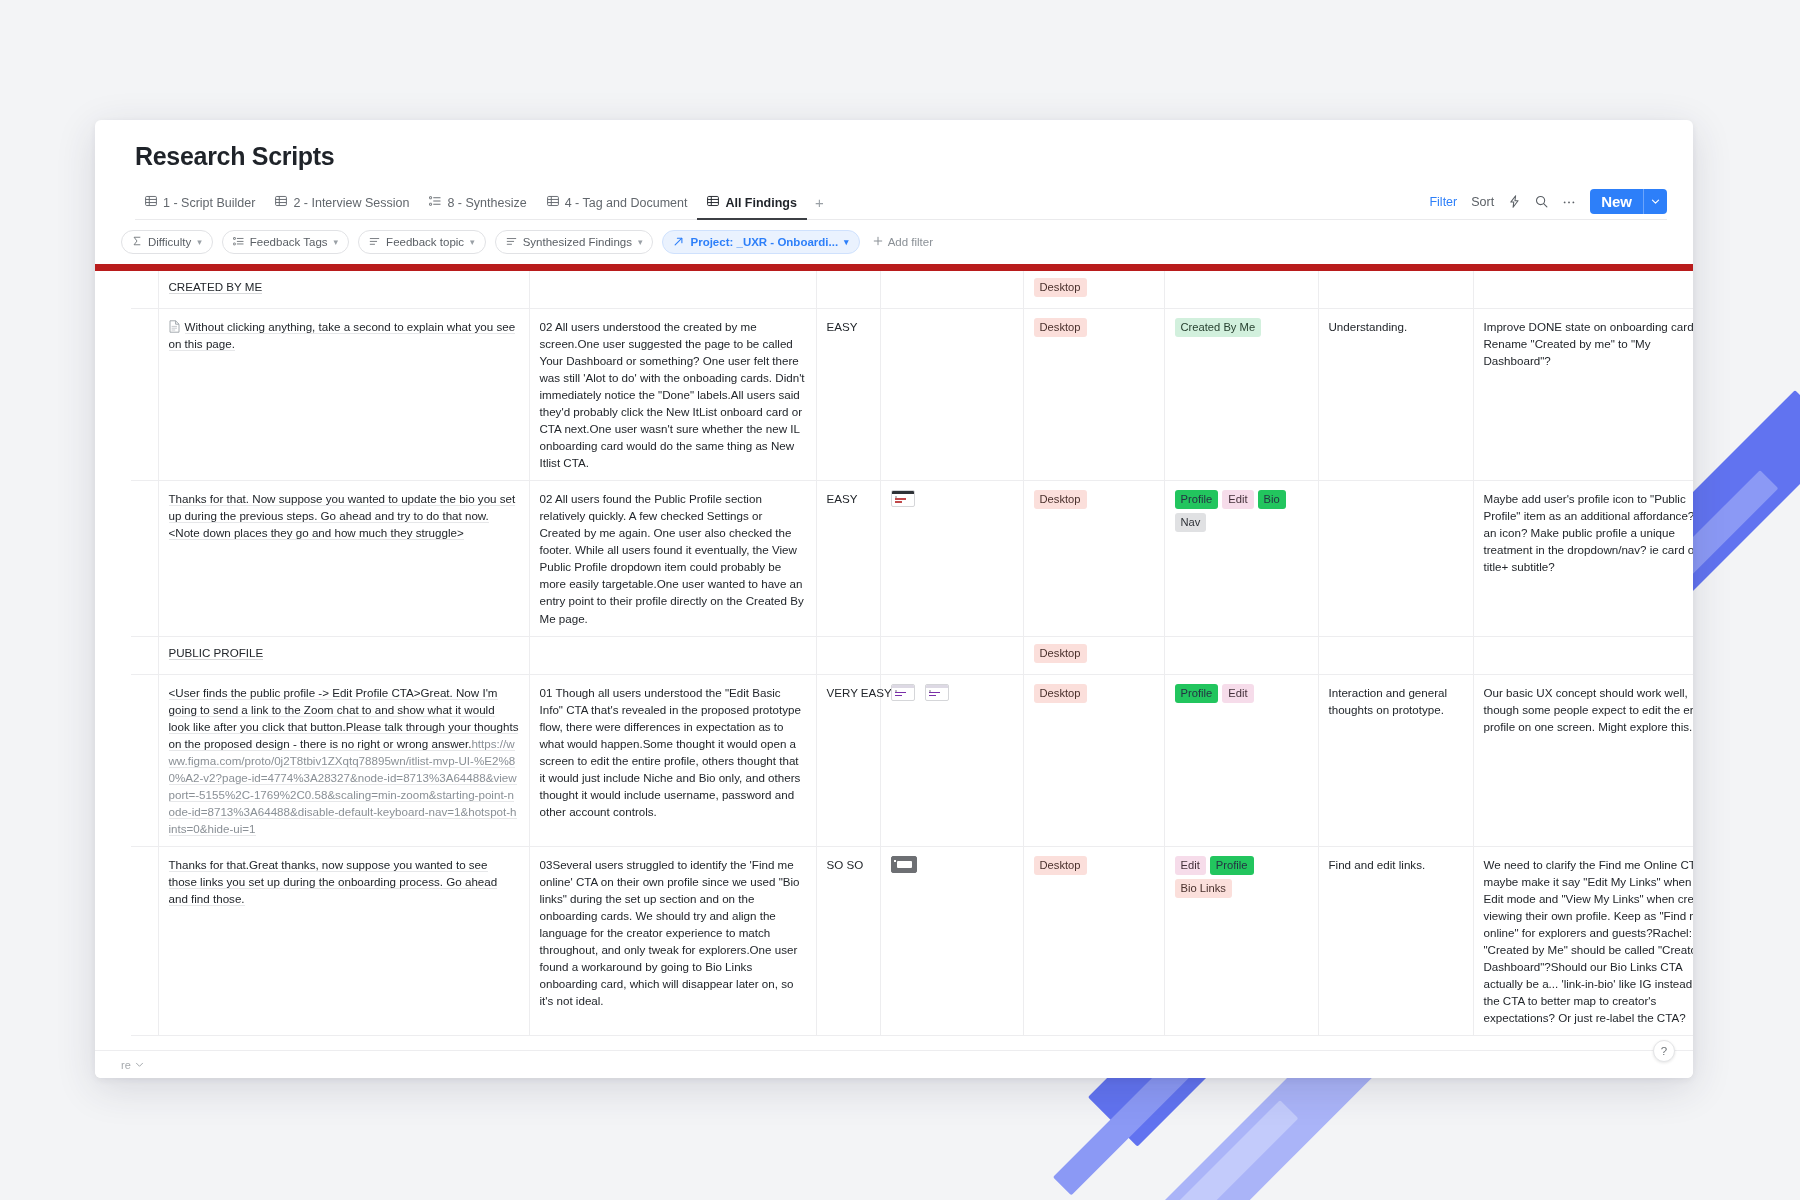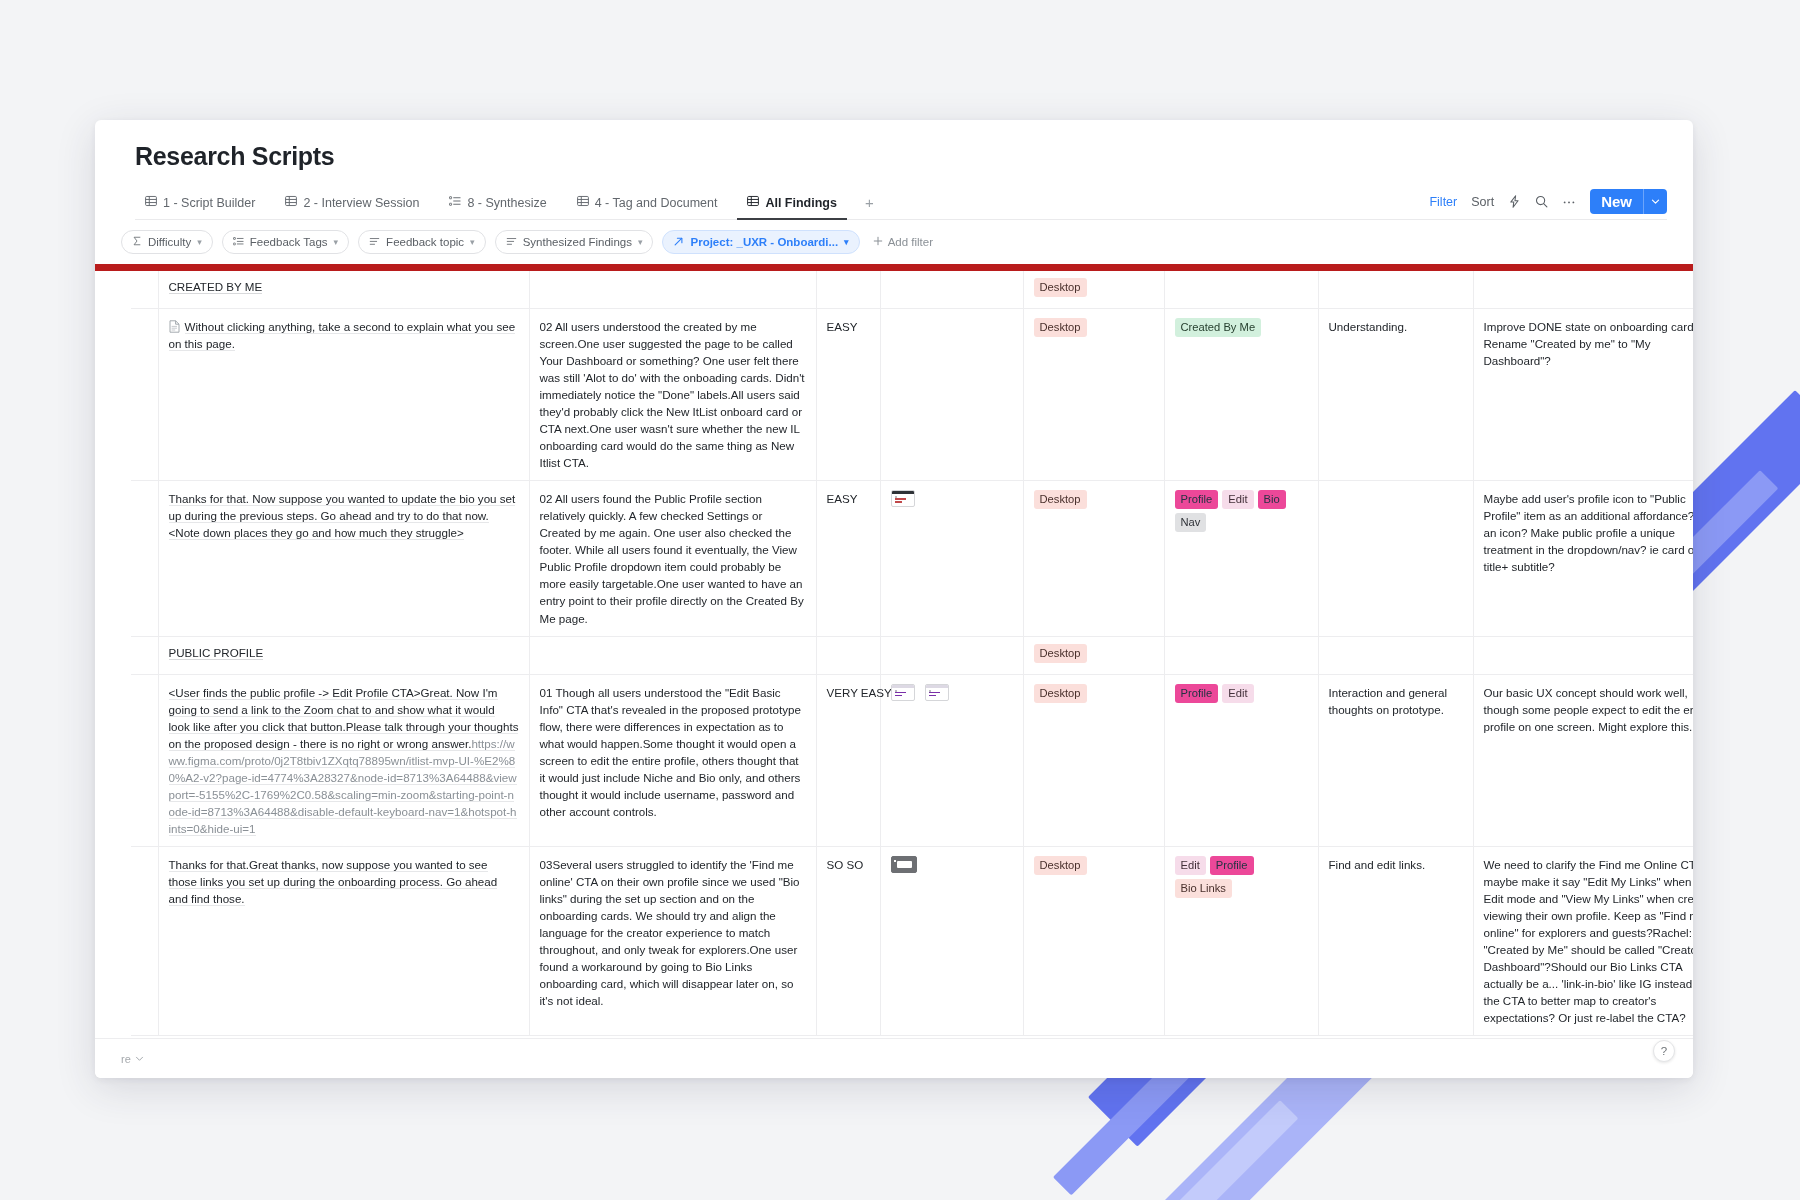--- a/index.html
+++ b/index.html
@@ -48,21 +48,21 @@
     margin-bottom: 18px;
   }
 
   .tabs-row {
     display: flex;
     align-items: flex-end;
     justify-content: space-between;
     border-bottom: 1px solid #eaeaec;
     height: 31px;
   }
-  .tabs { display: flex; align-items: flex-end; gap: 10px; }
+  .tabs { display: flex; align-items: flex-end; gap: 0; }
   .tab {
     display: flex; align-items: center; gap: 6px;
     font-size: 12.5px;
     color: #62676d;
     padding: 0 10px 8px 10px;
     cursor: pointer;
     white-space: nowrap;
     border-bottom: 2px solid transparent;
     margin-bottom: -1px;
   }
@@ -161,21 +161,21 @@
     display: inline-block;
     border-radius: 3px;
     padding: 2px 6px 3px 6px;
     font-size: 11.2px;
     line-height: 1.25;
     margin: 0 4px 4px 0;
     white-space: nowrap;
   }
   .t-red     { background: #fbdfdb; color: #49302c; }
   .t-green   { background: #d2f0dd; color: #27402f; }
-  .t-blue    { background: #ec4899; color: #243343; }
+  .t-blue    { background: #22c55e; color: #243343; }
   .t-pink    { background: #f6dcea; color: #43303a; }
   .t-gray    { background: #e0e1e3; color: #2f3238; }
 
   .diff-txt { font-size: 11.6px; color: #22262b; white-space: nowrap; }
 
   
   .att-row { display: flex; gap: 10px; align-items: flex-start; }
   .att {
     width: 24px; height: 17px;
     border: 1px solid #d5d6d9;
@@ -196,21 +196,21 @@
     background: #6d6f73; border-color: #6d6f73;
   }
   .att.dark .inner {
     position: absolute; left: 5px; top: 4px; right: 4px; bottom: 4px;
     background: #fff; border-radius: 1px;
   }
   .att.dark .tick { position: absolute; left: 2px; top: 3px; width: 2px; height: 2px; background: #fff; }
 
   
   .app-footer {
-    height: 40px;
+    height: 28px;
     border-top: 1px solid #ededef;
     display: flex; align-items: center;
     padding: 0 26px;
     background: #fff;
     position: relative;
     z-index: 3;
   }
   .footer-left { font-size: 11px; color: #a5a9ad; display: flex; align-items: center; gap: 4px; }
 
   .help-btn {

